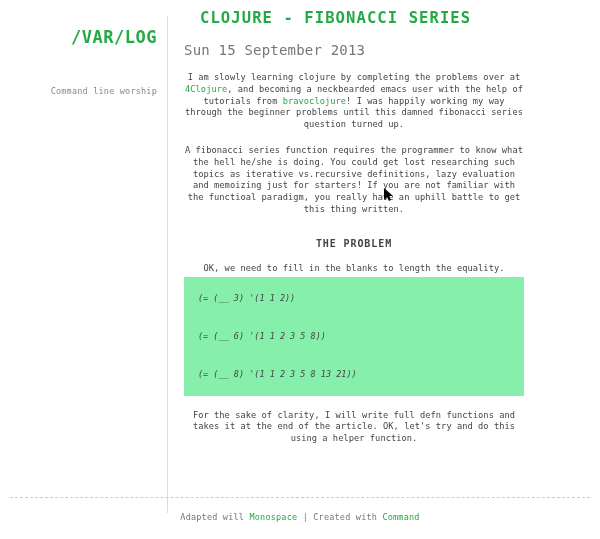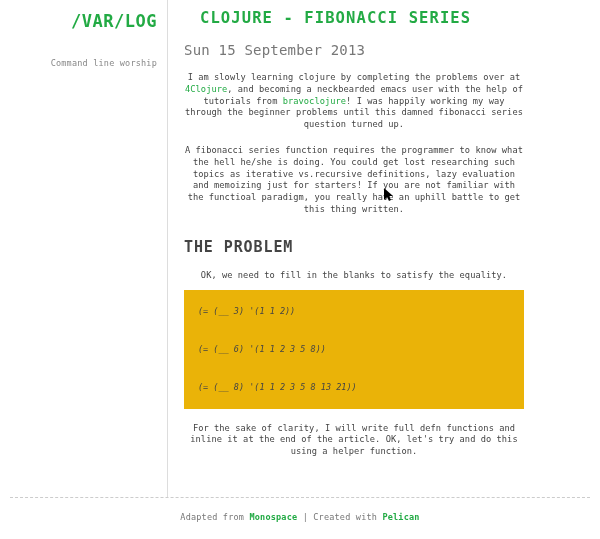--- a/index.html
+++ b/index.html
@@ -17,42 +17,42 @@
   .page {
     position: relative;
     width: 600px;
     height: 539px;
     box-sizing: border-box;
   }
   
   .sidebar {
     position: absolute;
     left: 0;
-    top: 0;
+    top: 16px;
     width: 168px;
     height: 497px;
     box-sizing: border-box;
     border-right: 1px solid #dddddd;
     padding-top: 8px;
     text-align: right;
     padding-right: 10px;
   }
   .site-title {
     font-size: 17px;
     font-weight: bold;
     color: #22aa44;
     letter-spacing: 0.5px;
     line-height: 20px;
     margin: 0;
     padding-top: 3px;
     text-decoration: none;
     display: block;
   }
   .site-tagline {
-    margin-top: 26px;
+    margin-top: 38px;
     font-size: 8.5px;
     color: #888888;
     letter-spacing: 0.2px;
     line-height: 12px;
   }
   
   .content {
     position: absolute;
     left: 184px;
     top: 0;
@@ -79,29 +79,30 @@
     color: #444444;
     margin: 14px 0 0 0;
     letter-spacing: 0.05px;
     text-align: center;
   }
   a.inline-link {
     color: #22aa44;
     text-decoration: none;
   }
   h2.section-heading {
-    font-size: 15px;
+    font-size: 10px;
     font-weight: bold;
     color: #444444;
     letter-spacing: 0.9px;
     margin: 22px 0 0 0;
+    text-align: center;
   }
   pre.code-block {
-    margin: 8px 0 0 0;
-    background: #eab308;
+    margin: 2px 0 0 0;
+    background: #86efac;
     padding: 12px 14px;
     font-family: "DejaVu Sans Mono", monospace;
     font-size: 8.5px;
     line-height: 19px;
     color: #444444;
     font-style: italic;
     white-space: pre;
     border: 0;
   }
   
@@ -119,21 +120,20 @@
     top: 512px;
     width: 600px;
     text-align: center;
     font-size: 8.5px;
     color: #777777;
     letter-spacing: 0.2px;
   }
   .footer a {
     color: #22aa44;
     text-decoration: none;
-    font-weight: bold;
   }
   
   .cursor {
     position: absolute;
     left: 384px;
     top: 188px;
     width: 9px;
     height: 13px;
     pointer-events: none;
   }
@@ -153,36 +153,36 @@
     <h1 class="post-title">CLOJURE - FIBONACCI SERIES</h1>
 
     <div class="post-date">Sun 15 September 2013</div>
 
     <p class="body-text"><span>I am slowly learning clojure by completing the problems over at </span><a class="inline-link" href="#">4Clojure</a><span>, and becoming a neckbearded emacs user with the help of tutorials from </span><a class="inline-link" href="#">bravoclojure</a><span>! I was happily working my way through the beginner problems until this damned fibonacci series question turned up.</span></p>
 
     <p class="body-text">A fibonacci series function requires the programmer to know what the hell he/she is doing. You could get lost researching such topics as iterative vs.recursive definitions, lazy evaluation and memoizing just for starters! If you are not familiar with the functioal paradigm, you really have an uphill battle to get this thing written.</p>
 
     <h2 class="section-heading">THE PROBLEM</h2>
 
-    <p class="body-text">OK, we need to fill in the blanks to satisfy the equality.</p>
+    <p class="body-text">OK, we need to fill in the blanks to length the equality.</p>
 
     <pre class="code-block">(= (__ 3) '(1 1 2))
 
 (= (__ 6) '(1 1 2 3 5 8))
 
 (= (__ 8) '(1 1 2 3 5 8 13 21))</pre>
 
 
 
-    <p class="body-text">For the sake of clarity, I will write full defn functions and inline it at the end of the article. OK, let's try and do this using a helper function.</p>
+    <p class="body-text">For the sake of clarity, I will write full defn functions and takes it at the end of the article. OK, let's try and do this using a helper function.</p>
 
   </div>
 
   <div class="footer-divider"></div>
   <div class="footer">
-    <span>Adapted from </span><a href="#">Monospace</a><span> | Created with </span><a href="#">Pelican</a>
+    <span>Adapted will </span><a href="#">Monospace</a><span> | Created with </span><a href="#">Command</a>
   </div>
 
   <svg class="cursor" viewBox="0 0 9 13">
     <polygon points="0,0 0,12 3,9 5,13 7,12 5,8 9,8" fill="#000000"></polygon>
   </svg>
 
 </div>
 
 </body></html>

